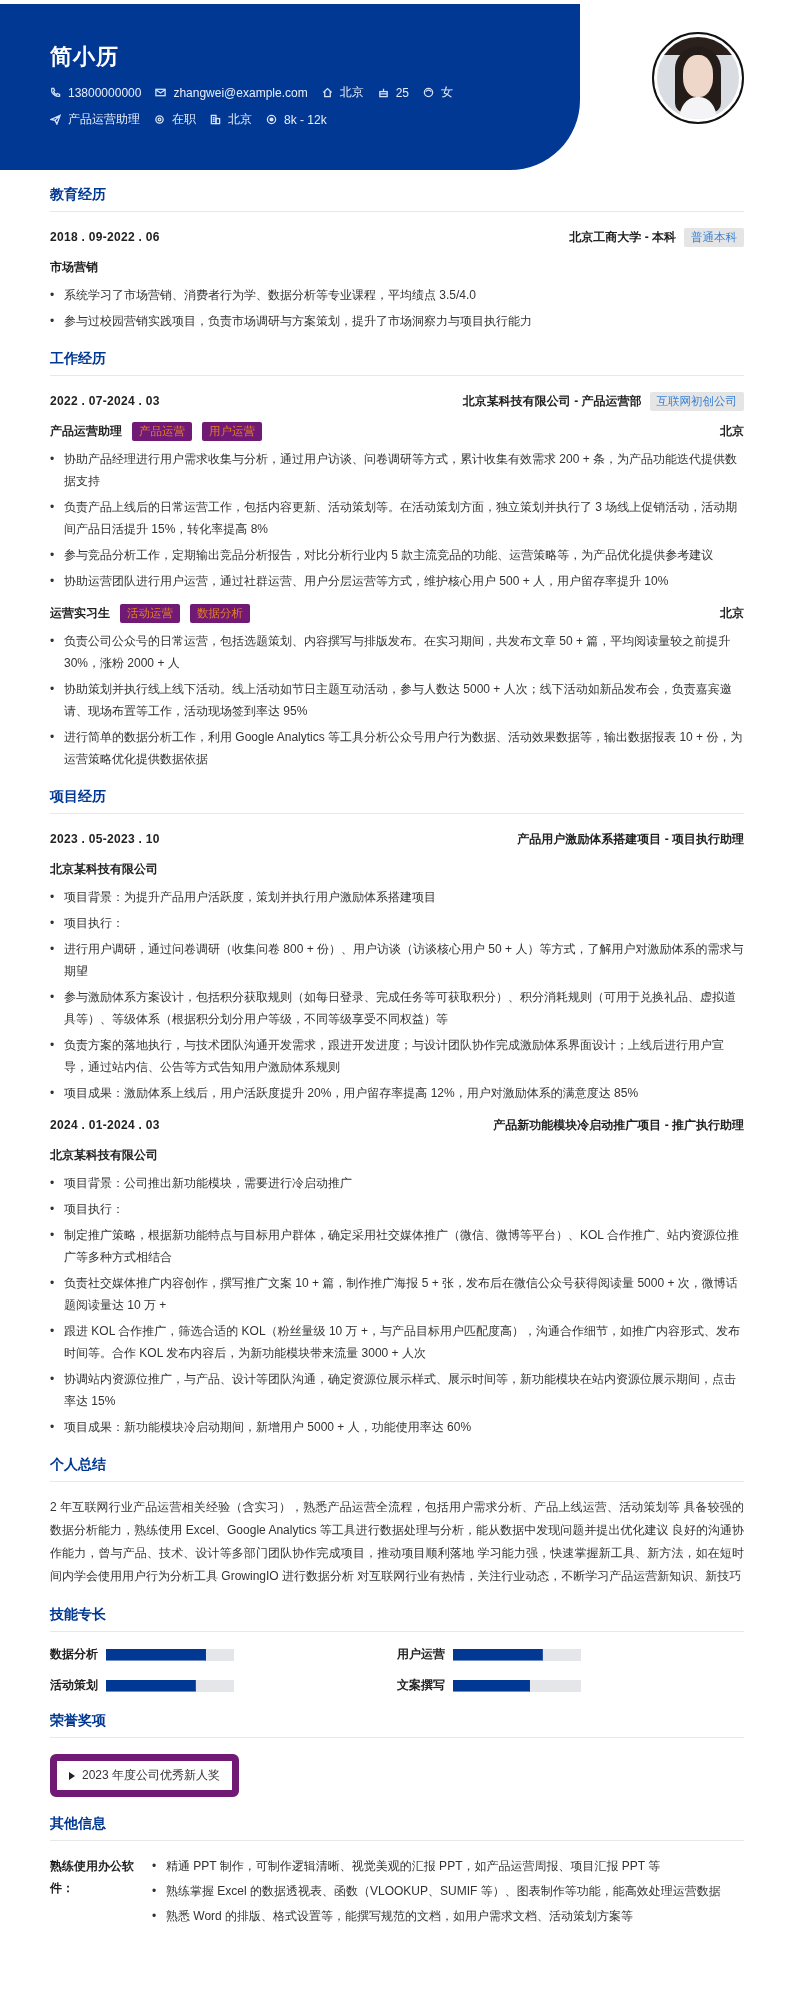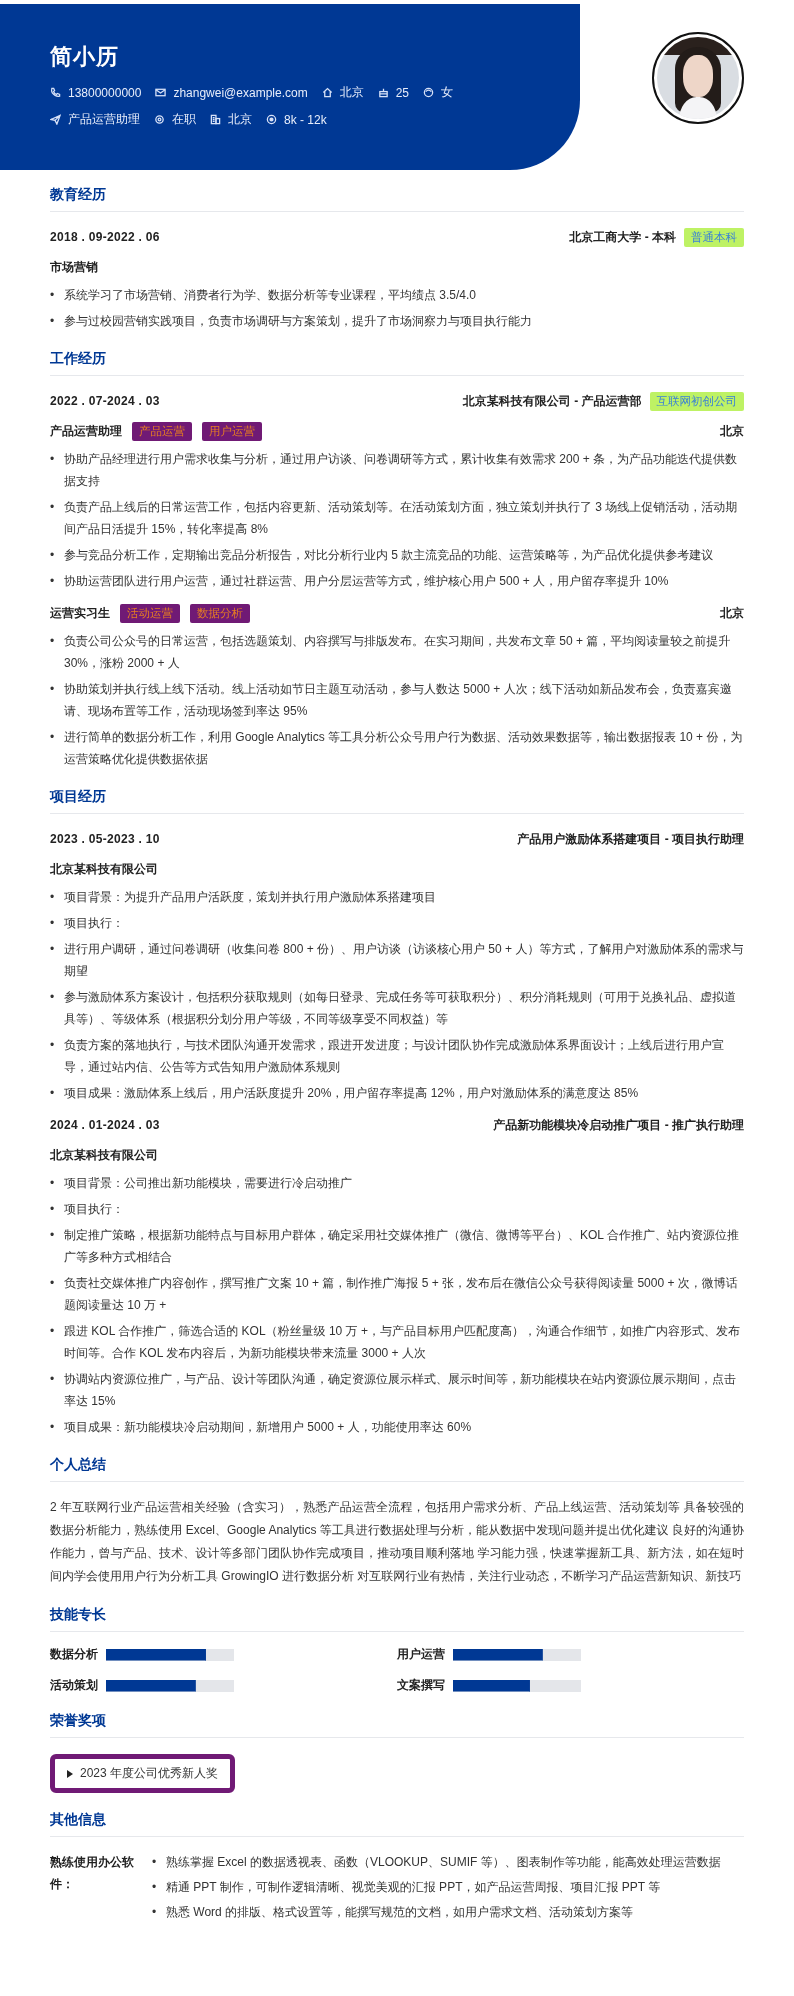--- a/index.html
+++ b/index.html
@@ -19,40 +19,40 @@
   .avatar .photo::before { content: ""; position: absolute; left: 18px; top: 10px; width: 46px; height: 66px; border-radius: 22px 22px 10px 10px; background: #231c19; }
   .avatar .photo::after { content: ""; position: absolute; left: 26px; top: 18px; width: 30px; height: 42px; border-radius: 45%; background: #eed6c8; box-shadow: 0 46px 0 4px #f4f4f6; }
 
   .content { position: absolute; left: 50px; top: 186px; width: 694px; }
   .section-title { color: #003894; font-size: 14px; font-weight: bold; padding-bottom: 7px; border-bottom: 1px solid #e6e8ec; margin-bottom: 14px; }
   .section { margin-bottom: 18px; }
 
   .row { display: flex; justify-content: space-between; align-items: center; height: 22px; }
   .date { font-weight: bold; font-size: 12px; letter-spacing: 0.3px; }
   .right-head { display: flex; align-items: center; font-weight: bold; font-size: 12px; justify-content: flex-end; }
-  .tag-blue { margin-left: 8px; background: #bef264; color: #3b82d6; font-weight: normal; font-size: 11.5px; padding: 2px 7px; border-radius: 2px; }
+  .tag-blue { margin-left: 8px; background: #e5e5e5; color: #3b82d6; font-weight: normal; font-size: 11.5px; padding: 2px 7px; border-radius: 2px; }
   .tag-orange { margin-left: 10px; background: #701a75; color: #e67e22; font-weight: normal; font-size: 11.5px; padding: 2px 7px; border-radius: 2px; }
   .sub { font-weight: bold; font-size: 12px; display: flex; align-items: center; }
   .subrow { margin-top: 8px; margin-bottom: 6px; }
 
   ul.bullets { list-style: none; }
   ul.bullets li { position: relative; padding-left: 14px; line-height: 22px; font-size: 12px; color: #333; margin-bottom: 4px; }
   ul.bullets li::before { content: "•"; position: absolute; left: 0; top: 0; color: #333; }
   .entry { margin-bottom: 10px; }
 
   .summary { font-size: 12px; line-height: 23px; color: #333; text-align: justify; }
 
   .skills { display: grid; grid-template-columns: 347px 347px; row-gap: 14px; margin-top: 4px; }
   .skill { display: flex; align-items: center; }
   .skill-label { font-weight: bold; font-size: 12px; width: 56px; }
   .skill-bar { width: 128px; height: 12px; background: #e4e6ea; position: relative; overflow: hidden; }
   .skill-fill { position: absolute; left: 0; top: 0; height: 100%; background: #003894; clip-path: polygon(0 0, 100% 0, calc(100% - 0px) 100%, 0 100%); }
   .skill-fill::after { content: ""; position: absolute; right: -4px; top: 0; width: 5px; height: 100%; background: linear-gradient(105deg, #003894 50%, transparent 52%); }
 
-  .award { display: inline-flex; align-items: center; border: 5px solid #701a75; border-radius: 6px; padding: 6px 12px; font-size: 12px; color: #333; margin-top: 2px; }
+  .award { display: inline-flex; align-items: center; border: 7px solid #701a75; border-radius: 6px; padding: 6px 12px; font-size: 12px; color: #333; margin-top: 2px; }
   .award .tri { width: 0; height: 0; border-left: 6px solid #222; border-top: 4px solid transparent; border-bottom: 4px solid transparent; margin-right: 7px; }
 
   .other { display: flex; }
   .other-label { font-weight: bold; font-size: 12px; width: 102px; line-height: 22px; flex-shrink: 0; }
   .other ul.bullets li { margin-bottom: 3px; }
 </style>
 </head>
 <body>
 
 <div class="header">
@@ -272,20 +272,20 @@
       <span class="tri"></span>
       <span>2023 年度公司优秀新人奖</span>
     </div>
   </div>
 
   <div class="section">
     <div class="section-title">其他信息</div>
     <div class="other">
       <span class="other-label">熟练使用办公软件：</span>
       <ul class="bullets">
+        <li>精通 PPT 制作，可制作逻辑清晰、视觉美观的汇报 PPT，如产品运营周报、项目汇报 PPT 等</li>
         <li>熟练掌握 Excel 的数据透视表、函数（VLOOKUP、SUMIF 等）、图表制作等功能，能高效处理运营数据</li>
-        <li>精通 PPT 制作，可制作逻辑清晰、视觉美观的汇报 PPT，如产品运营周报、项目汇报 PPT 等</li>
         <li>熟悉 Word 的排版、格式设置等，能撰写规范的文档，如用户需求文档、活动策划方案等</li>
       </ul>
     </div>
   </div>
 
 </div>
 
 </body></html>

